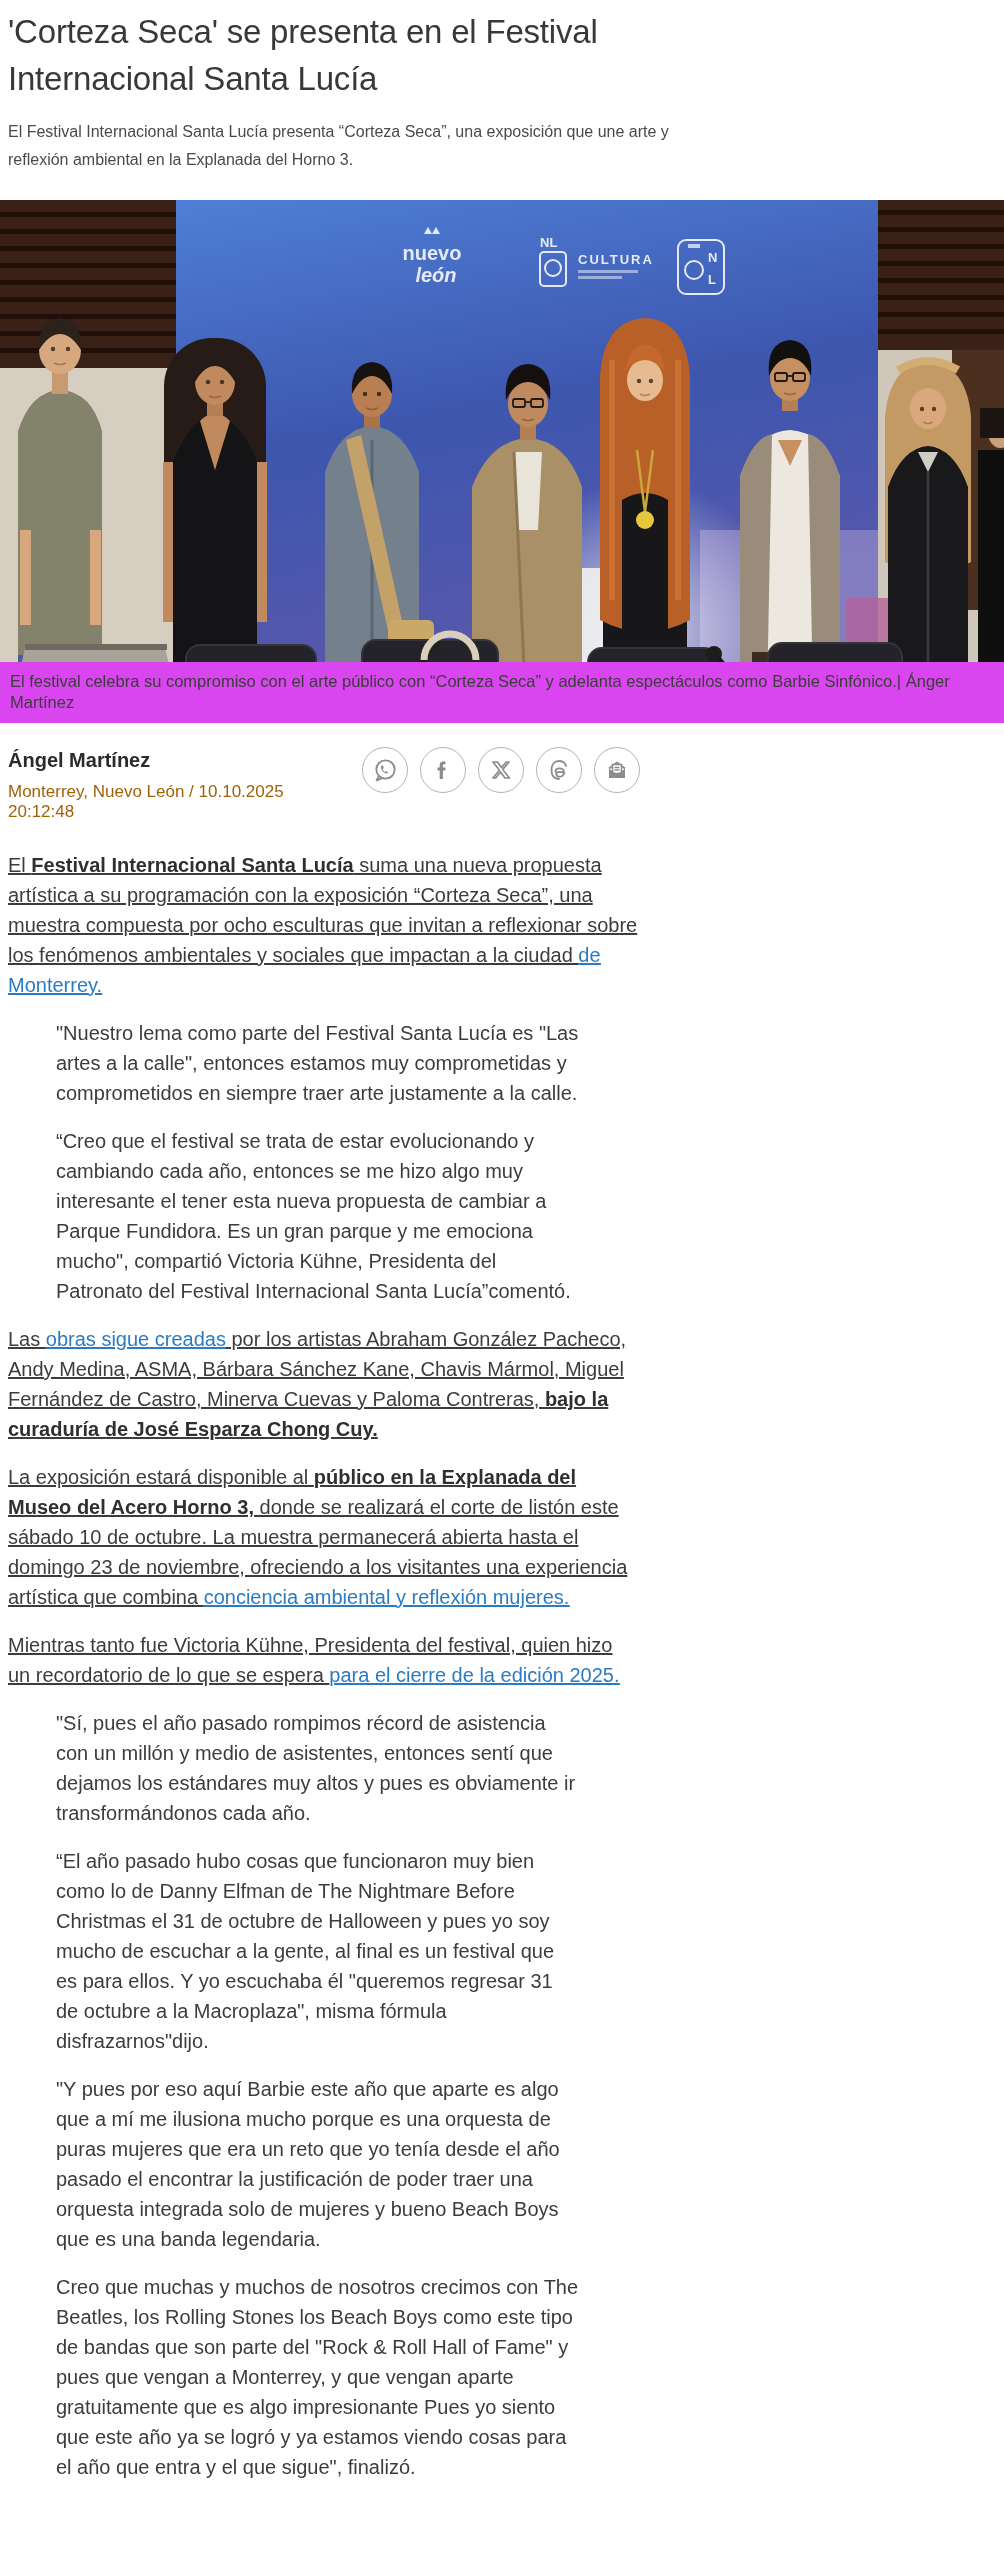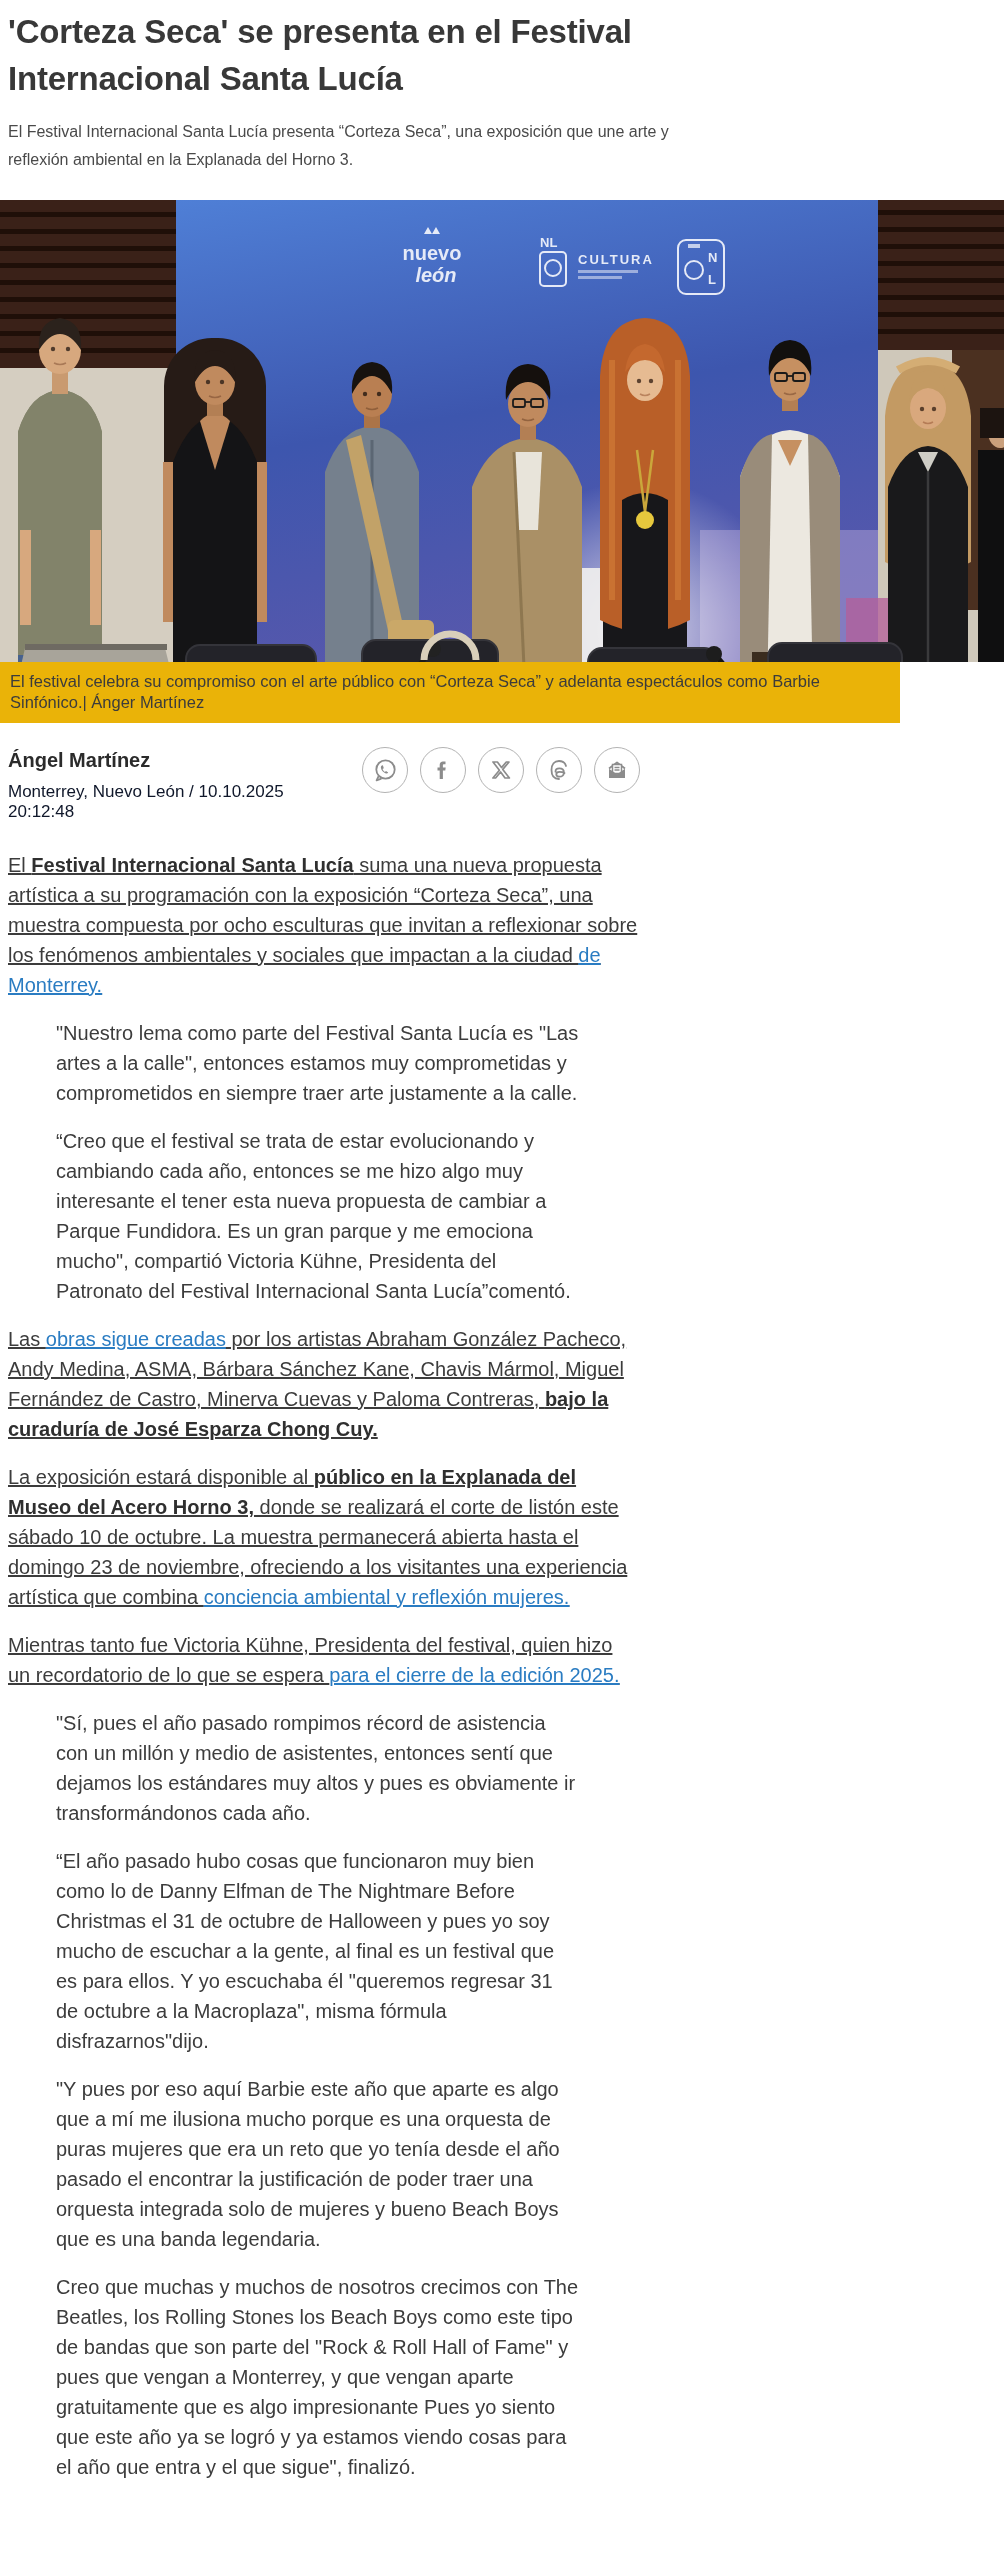--- a/index.html
+++ b/index.html
@@ -8,47 +8,47 @@
   body {
     width:1004px; margin:0 auto;
     font-family:"Liberation Sans","DejaVu Sans",sans-serif;
     color:#3c3c3c;
     padding-top:6px;
   }
   .page { width:1004px; }
 
   h1.title {
     margin:2px 10px 0 8px;
-    font-size:33px; line-height:47px; font-weight:700;
+    font-size:33px; line-height:47px; font-weight:400;
     color:#383838; letter-spacing:-0.2px;
     max-width:760px;
   }
   p.subtitle {
     margin:16px 10px 0 8px;
     font-size:16px; line-height:28px; font-weight:400;
     color:#4a4a4a; max-width:700px;
   }
 
   figure.hero { margin:26px 0 0 0; width:1004px; }
   .photo-wrap { width:1004px; height:462px; overflow:hidden; background:#1c1c24; }
   .photo-wrap svg { display:block; }
   figcaption.caption {
-    background:#eab308;
+    background:#d946ef;
     font-size:16.5px; line-height:21px; color:#3c3c3c;
     padding:9px 12px 10px 10px;
-    width:900px;
+    width:1004px;
   }
 
   .byline {
     margin:22px 10px 0 8px;
     width:632px;
     display:flex; align-items:flex-start; justify-content:flex-start;gap:48px;
   }
   .author-name { font-size:20px; font-weight:700; color:#2b2b2b; padding-top:4px; }
-  .dateline { font-size:17px; color:#0f172a; margin-top:10px; }
+  .dateline { font-size:17px; color:#a16207; margin-top:10px; }
   .share-row { display:flex; gap:12px; padding-top:2px; }
   button.share {
     width:46px; height:46px; border-radius:50%;
     background:#ffffff; border:1.5px solid #b3b3b3;
     display:flex; align-items:center; justify-content:center;
     cursor:pointer; padding:0;
   }
   button.share svg { display:block; }
 
   .article-body { margin:28px 10px 0 8px; width:632px; font-size:20px; line-height:30px; }

